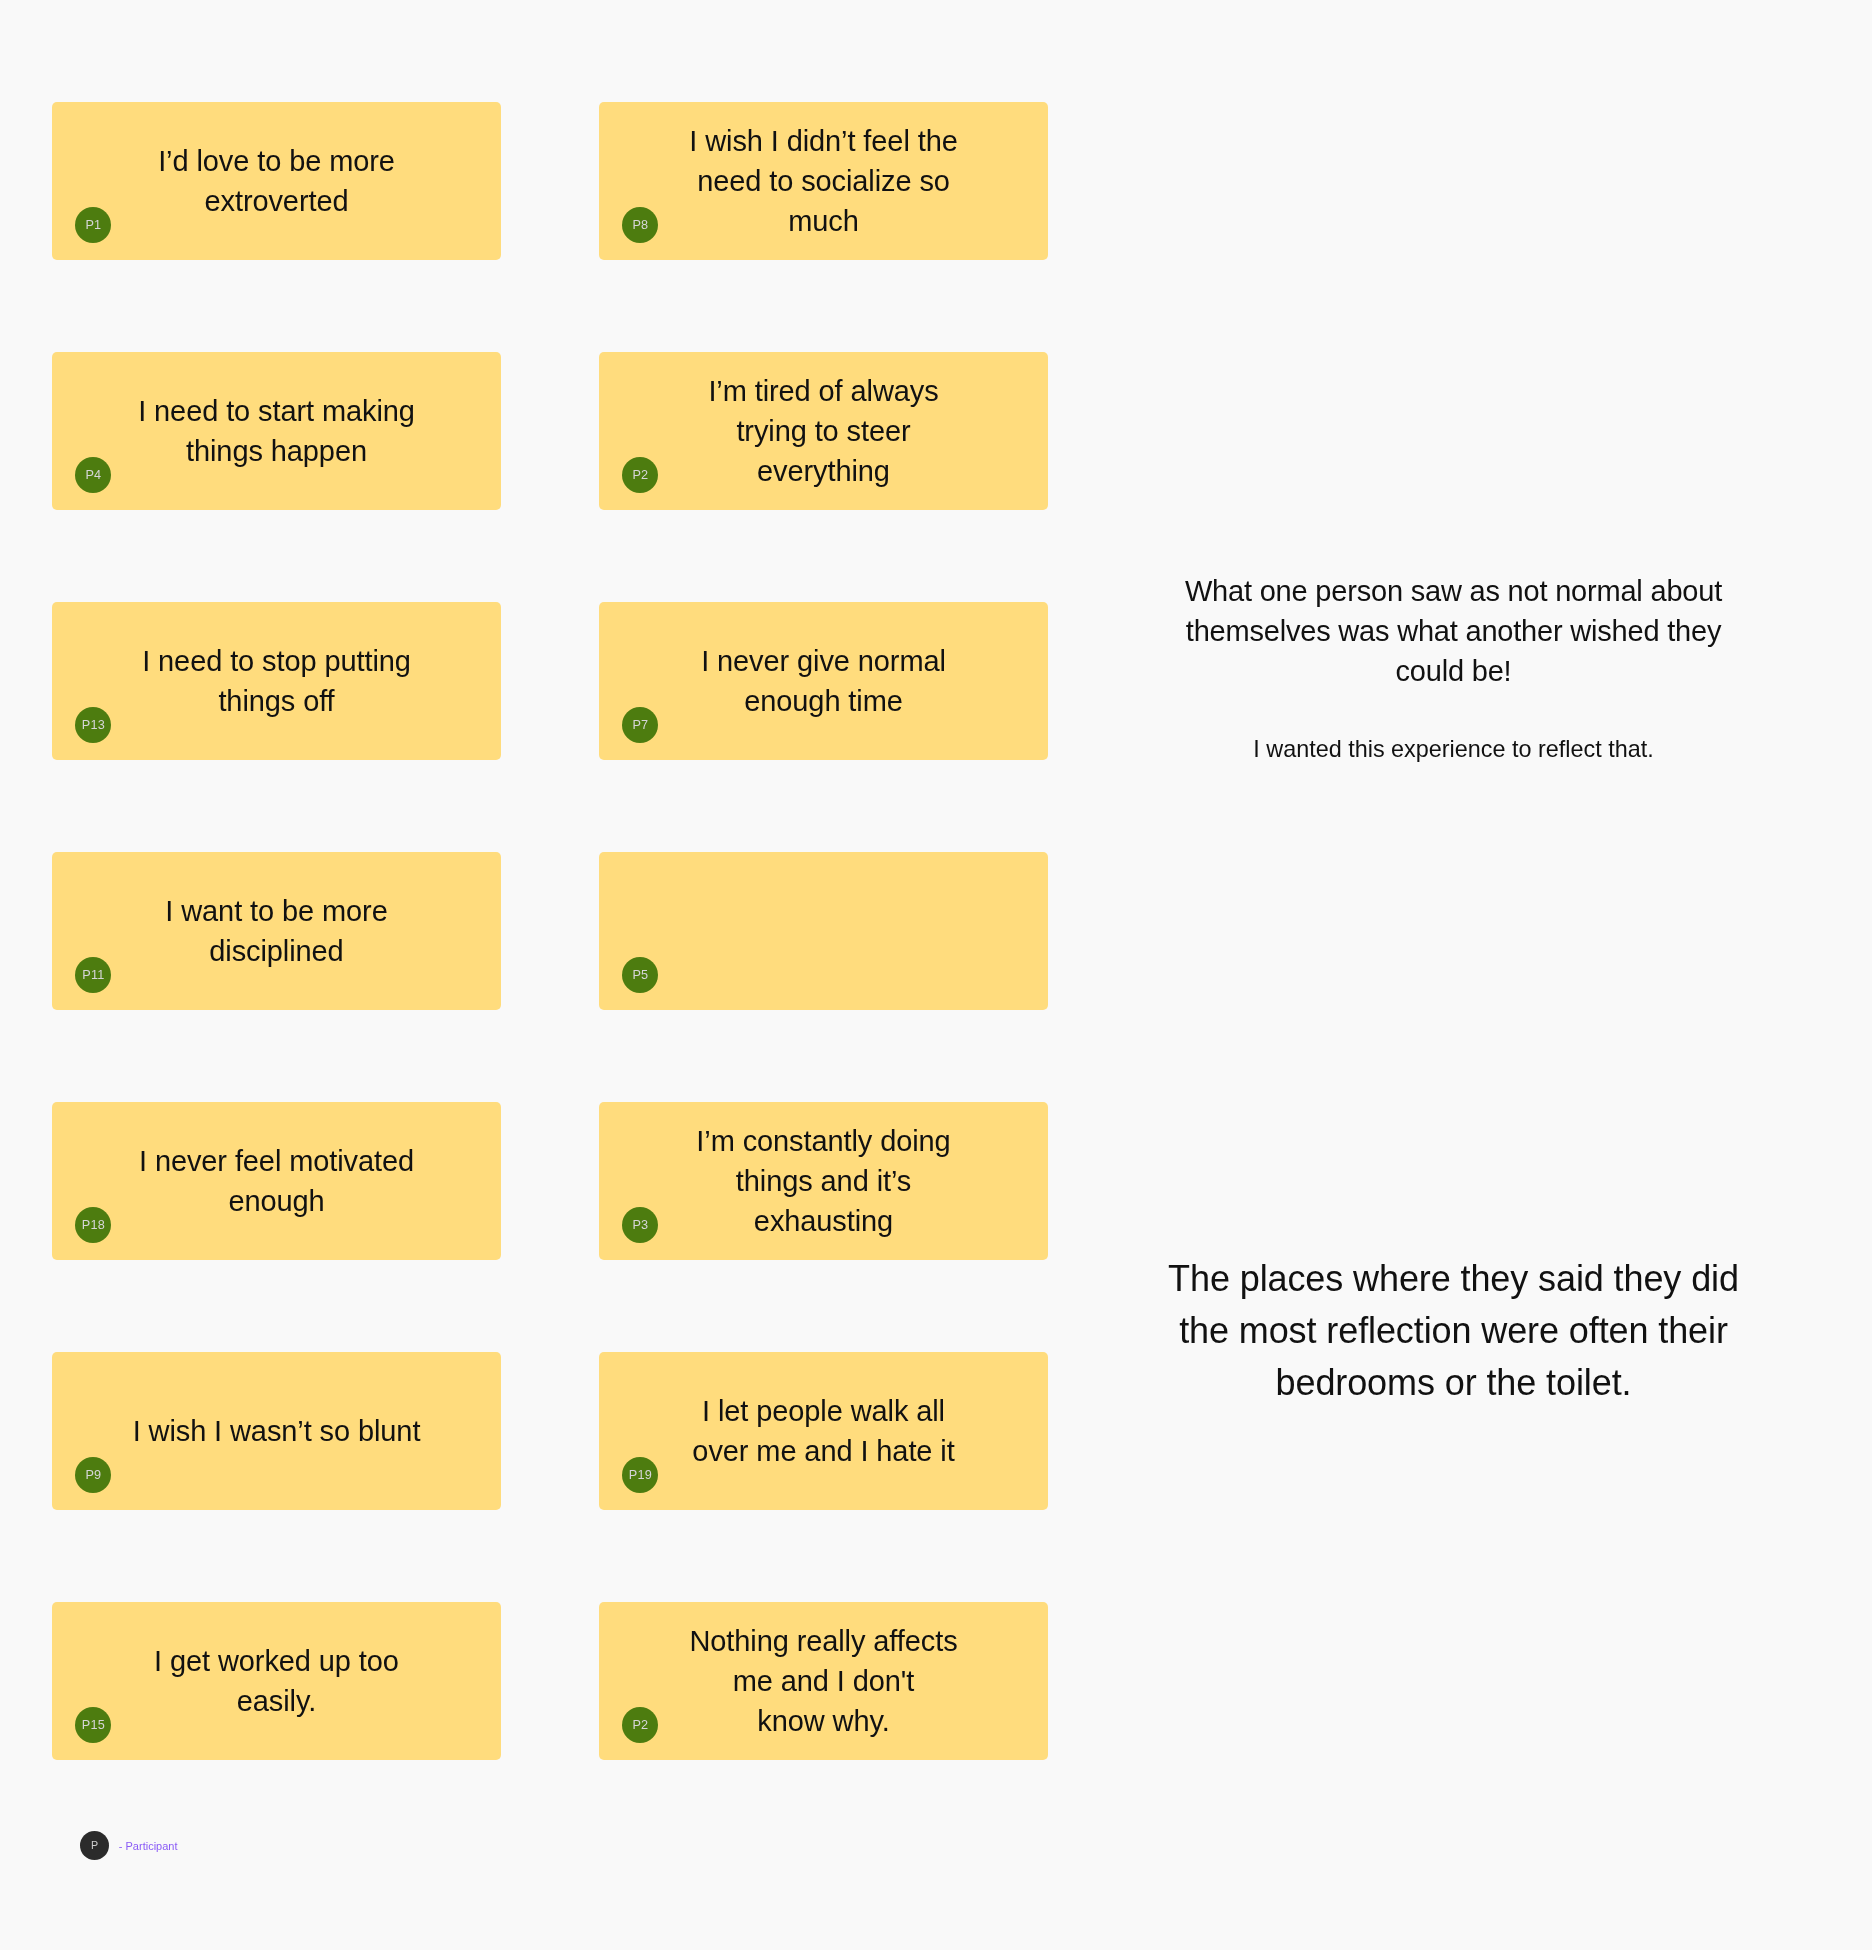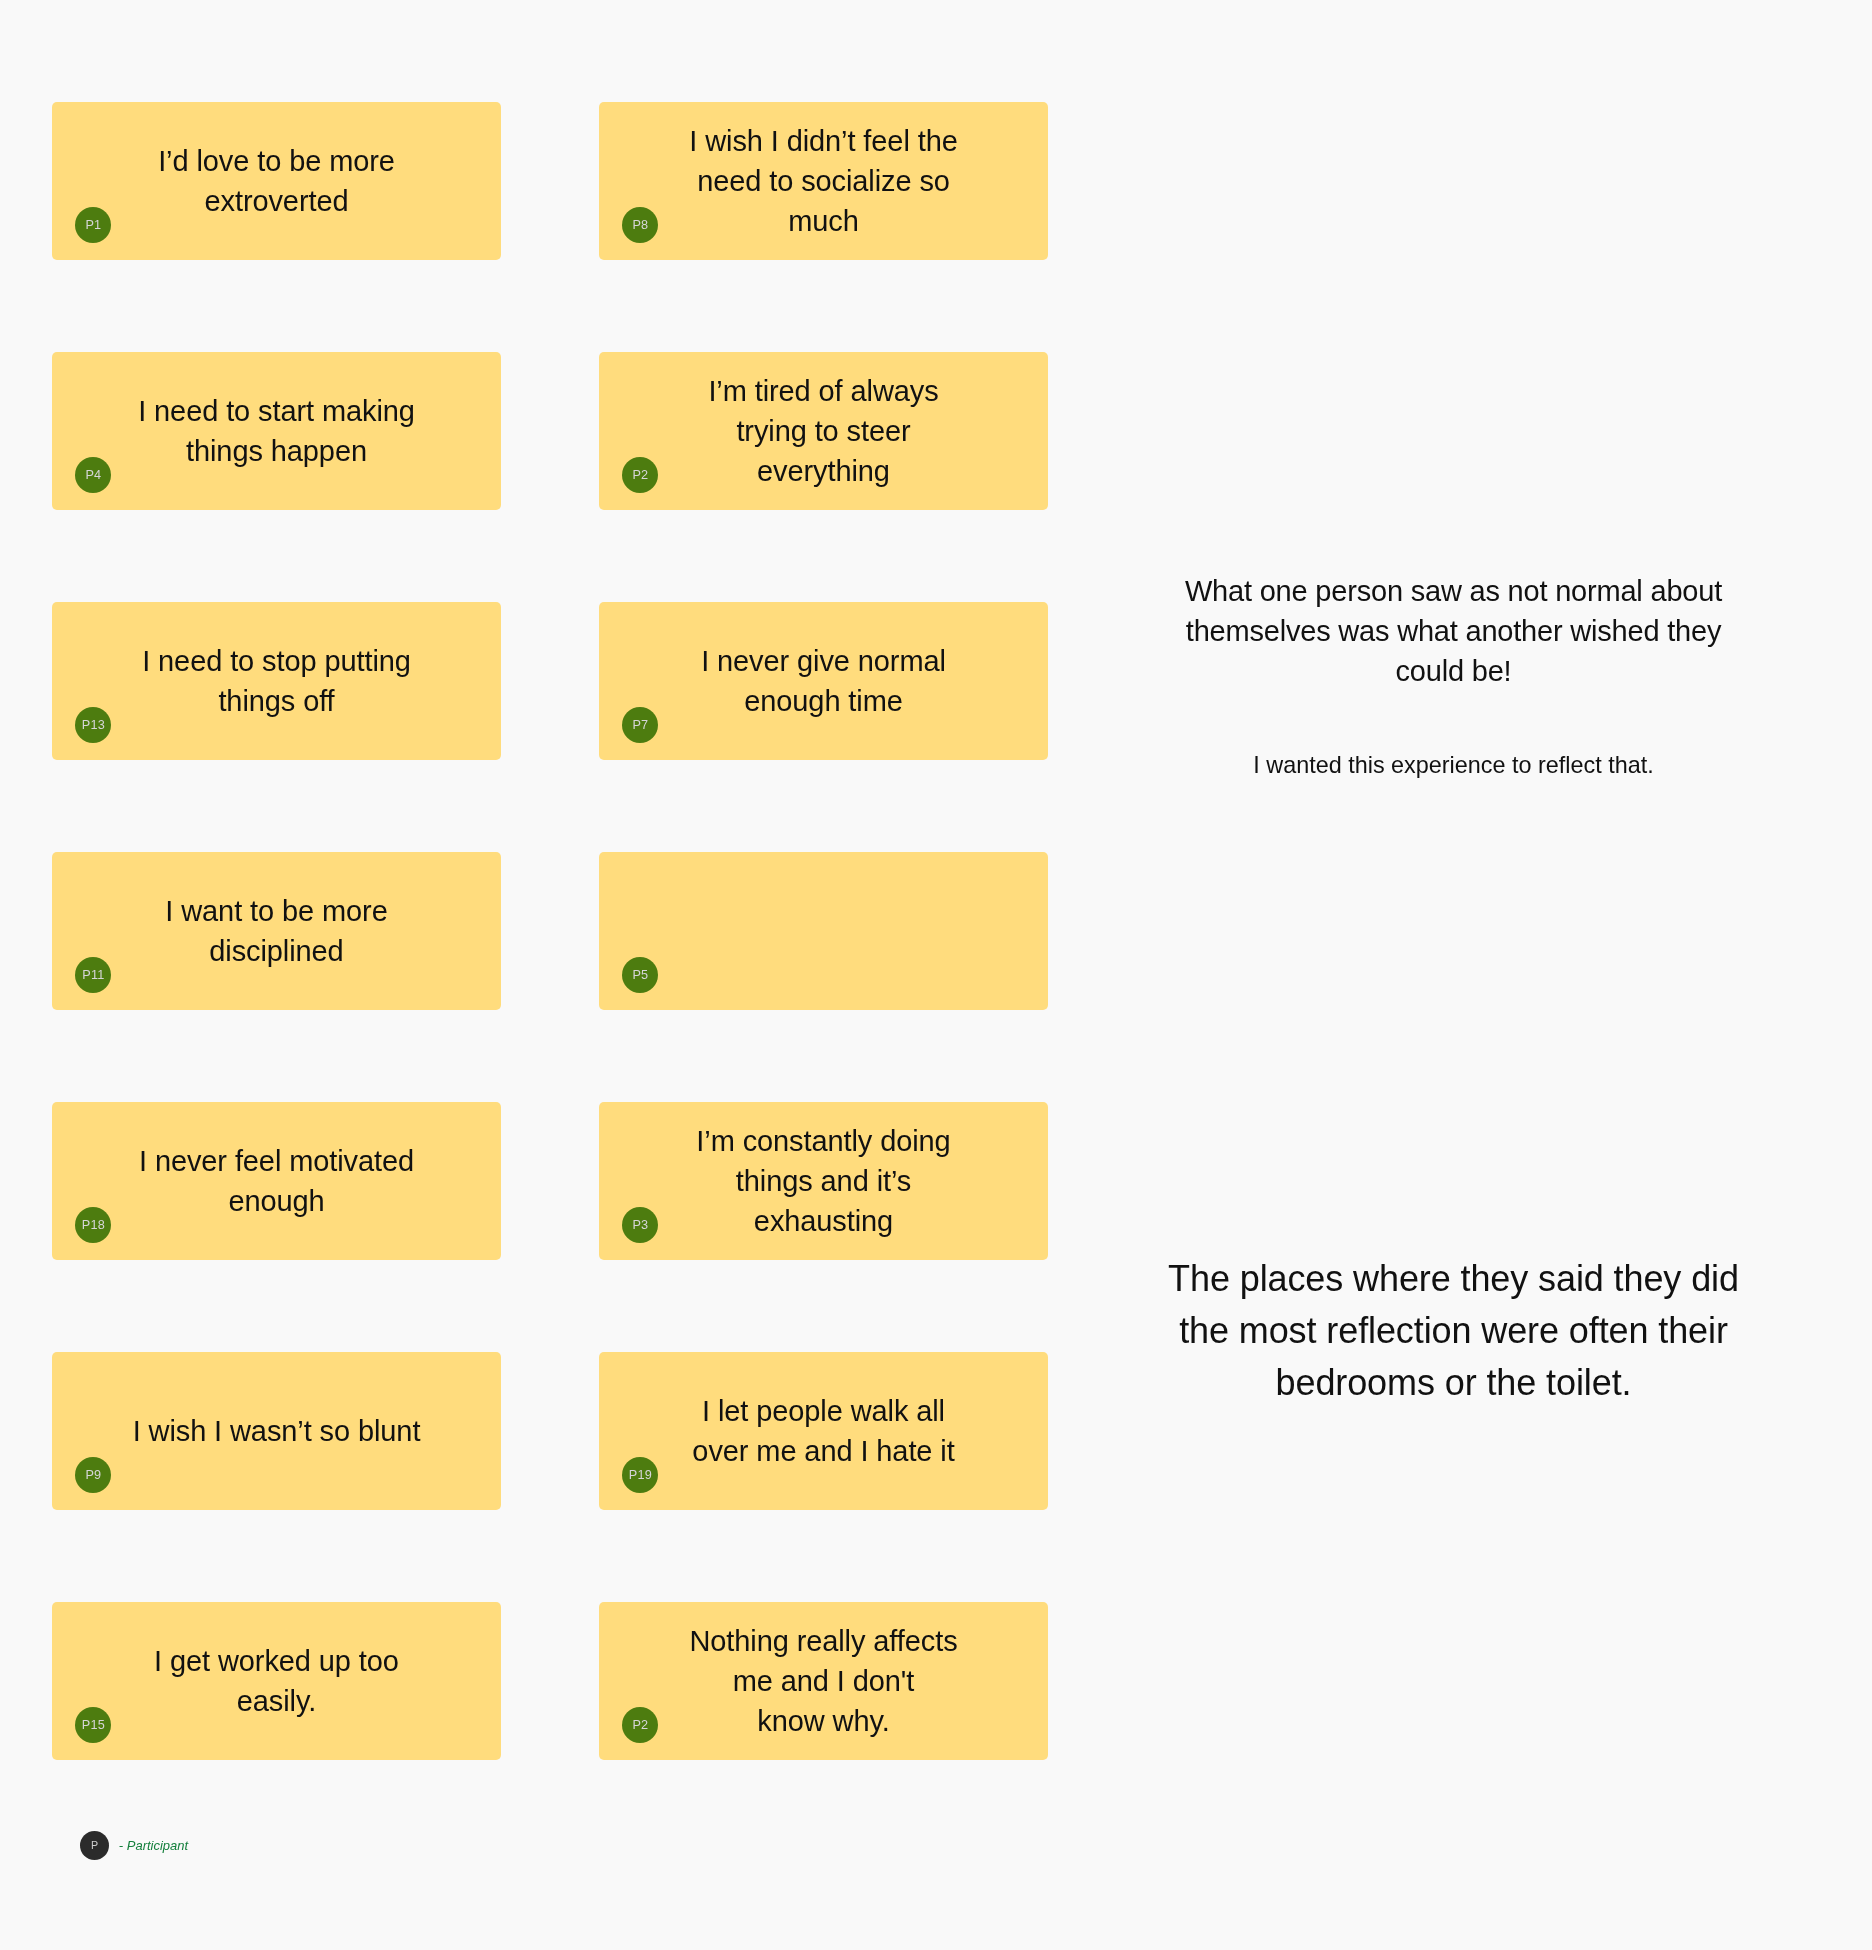--- a/index.html
+++ b/index.html
@@ -89,21 +89,20 @@
     letter-spacing: -0.2px;
   }
 
   #note-sub {
     left: 1151px;
     top: 733px;
     width: 605px;
     font-size: 23.4px;
     line-height: 1.4;
     font-weight: 400;
-    margin-top: 16px;
   }
 
   #note-second {
     left: 1151px;
     top: 1253px;
     width: 605px;
     font-size: 36px;
     line-height: 1.45;
     font-weight: 400;
     letter-spacing: -0.1px;
@@ -122,23 +121,22 @@
     width: 29px;
     height: 29px;
     border-radius: 50%;
     background: #2b2b2b;
     color: #cfcfcf;
     font-size: 10.7px;
     line-height: 29px;
     text-align: center;
   }
   #legend .legend-label {
-    font-size: 13px;
-    color: #15803d;
-    font-style: italic;
+    font-size: 11px;
+    color: #8b5cf6;
   }
 </style>
 </head>
 <body>
 
 <div id="board">
 
   <div class="card-grid">
       <div class="quote-card">
         <div class="quote-text">I’d love to be more

